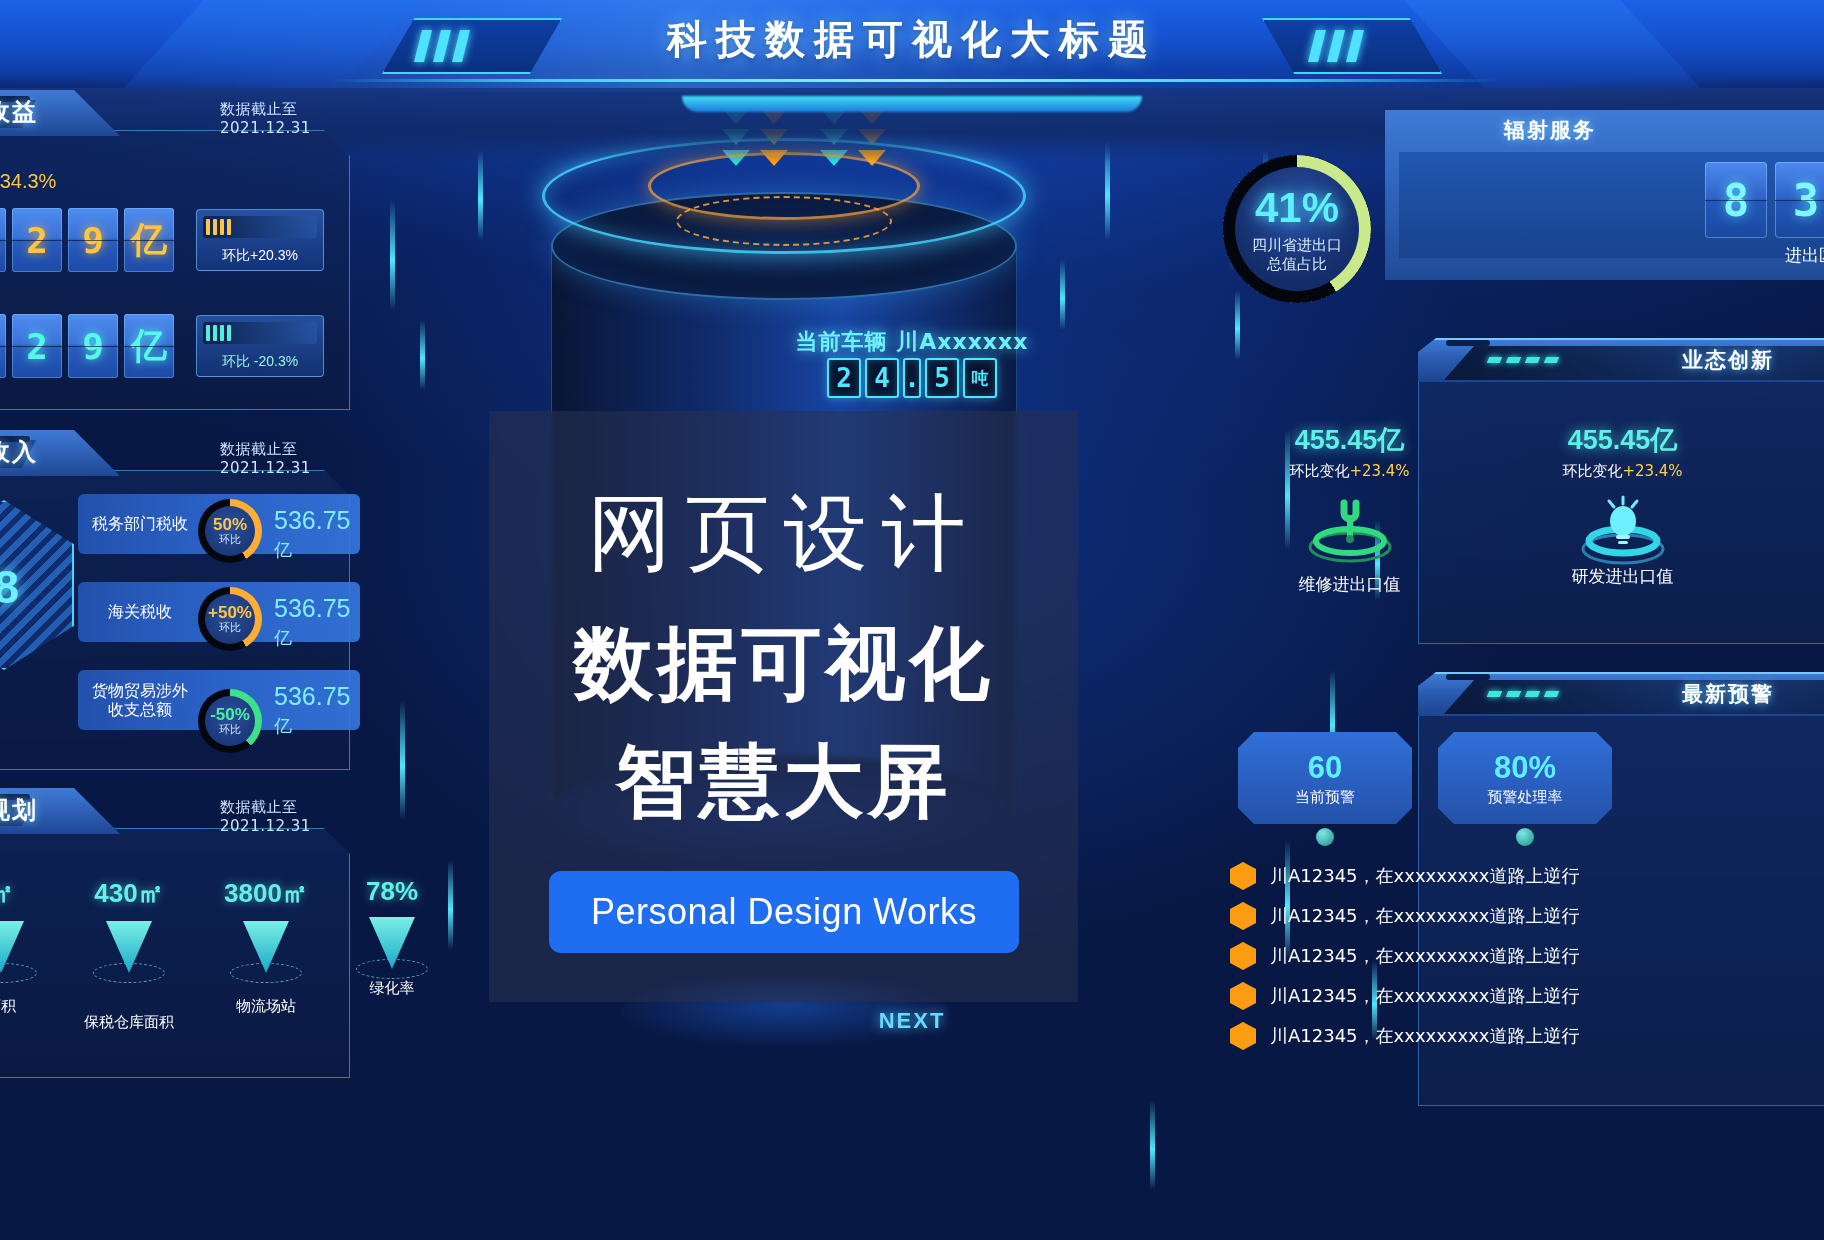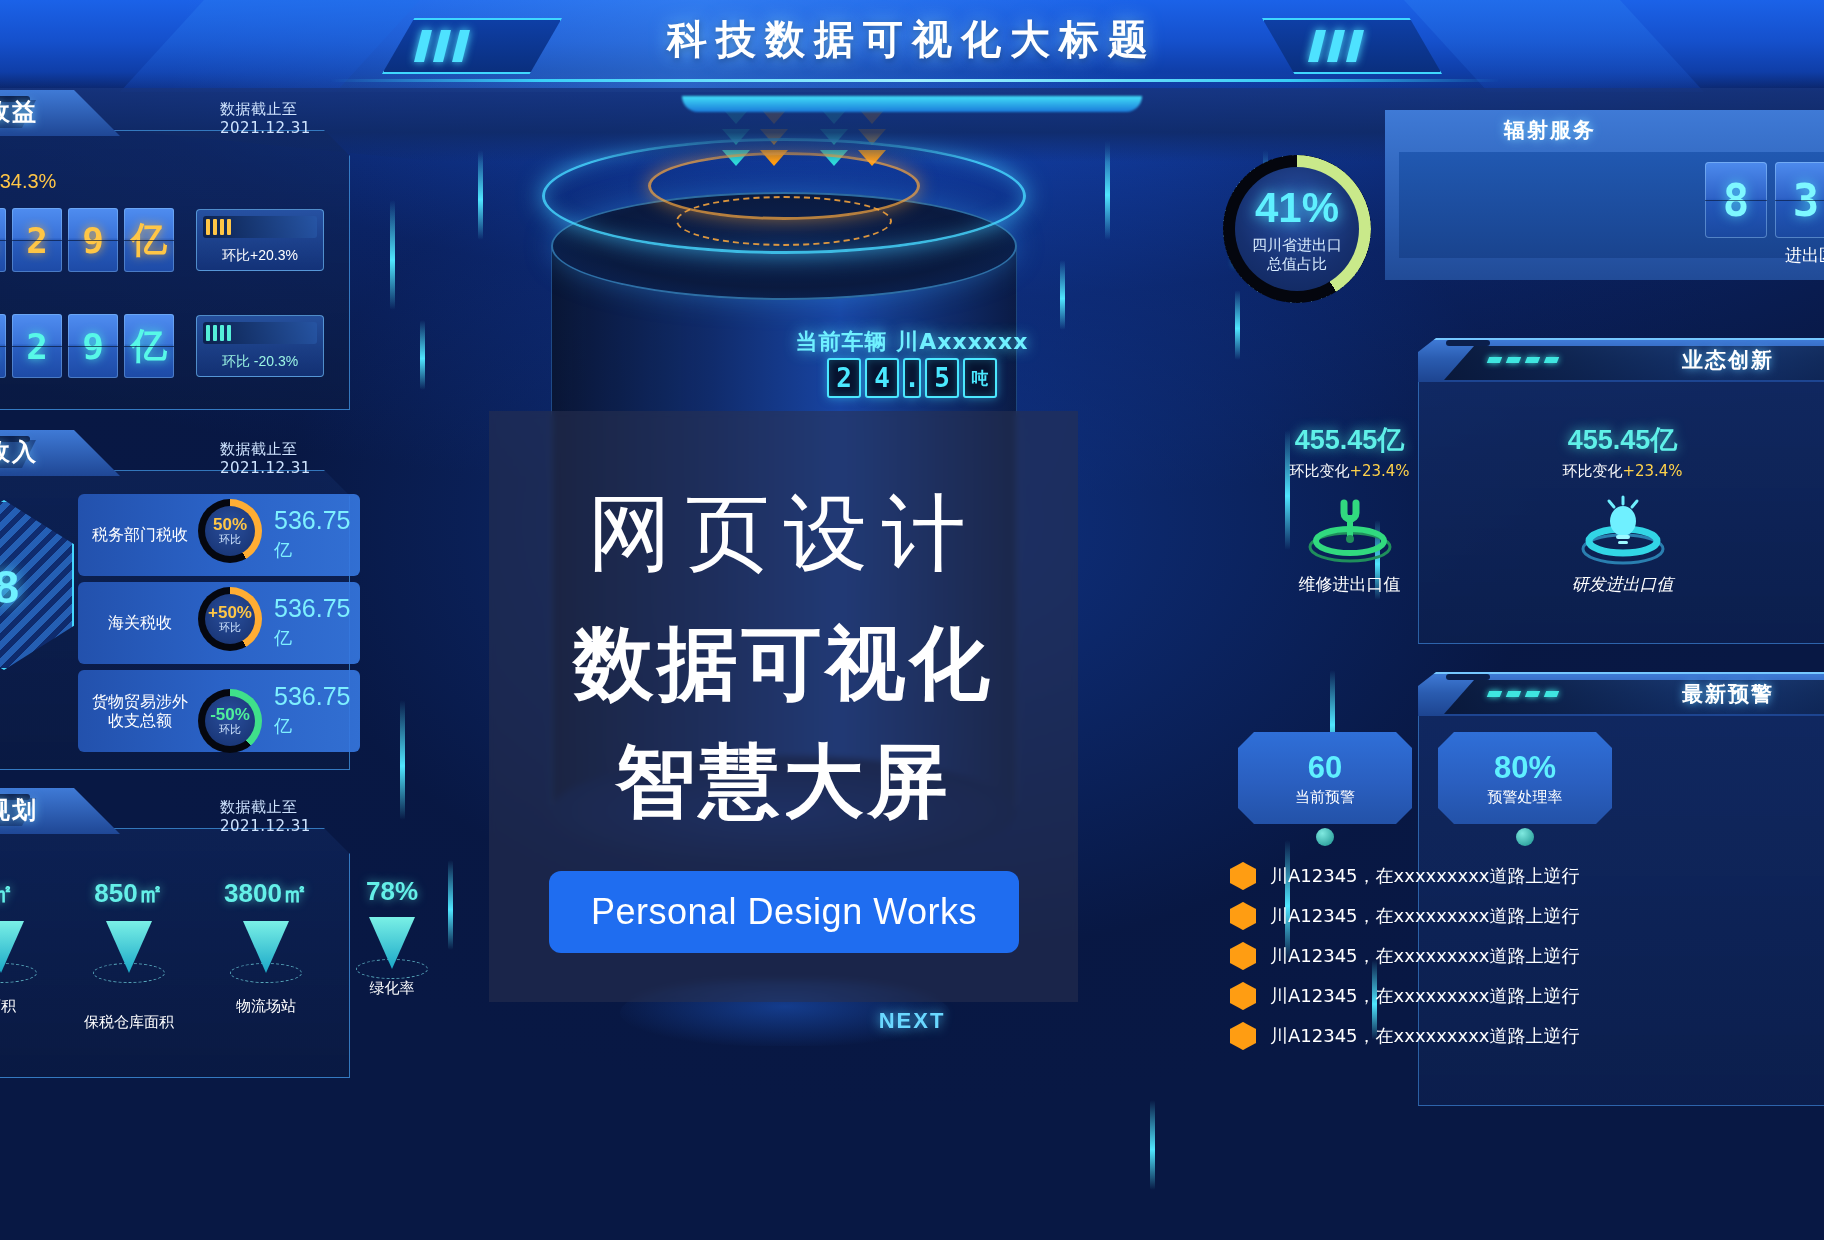--- a/index.html
+++ b/index.html
@@ -322,21 +322,21 @@
   .kpi-dot { width:18px;height:18px;border-radius:50%;background:radial-gradient(circle at 35% 30%,#7fe9e0,#18908d); margin:4px auto 0; }
 
   .warn-row { display:flex; align-items:center; gap:14px; margin-bottom:12px; }
   .hexi { width:26px; height:28px; background:#ff9d12;
           clip-path: polygon(50% 0,100% 25%,100% 75%,50% 100%,0 75%,0 25%);
           box-shadow:0 0 10px rgba(255,160,20,.6); }
   .warn-txt { color:#ffffff; font-size:18px; white-space:nowrap;
               font-family:"DejaVu Sans","Liberation Sans",sans-serif; }
 
   .taxrow {
-    width:282px; height:82px; position:relative;
+    width:282px; height:60px; position:relative;
     background: linear-gradient(90deg, rgba(36,84,178,0.95) 0%, rgba(44,102,205,0.95) 50%, rgba(54,120,225,0.9) 100%);
     border-radius:6px;
   }
   .taxname { position:absolute; left:10px; top:50%; transform:translateY(-50%); width:104px;
              color:#fff; font-size:16px; text-align:center; line-height:1.2;
              font-family:"DejaVu Sans","Liberation Sans",sans-serif; }
   .taxval { position:absolute; left:196px; top:12px; color:#7ef0ff; font-size:25px; font-weight:500;
             font-family:"Liberation Sans","DejaVu Sans",sans-serif; }
   .taxunit { position:absolute; left:196px; top:44px; color:#7ef0ff; font-size:18px; }
 
@@ -573,21 +573,21 @@
     <div class="panel-caption" style="left:430px;top:-30px;">数据截止至 2021.12.31</div>
 
     <div style="position:absolute;left:168px;top:48px;display:flex;gap:30px;">
       <div style="width:86px;text-align:center;">
         <div class="plan-val">㎡</div>
         <div class="cone" style="margin-top:10px;"></div>
         <div class="cone-ring"></div>
         <div class="plan-lbl" style="margin-top:14px;">面积</div>
       </div>
       <div style="width:110px;text-align:center;">
-        <div class="plan-val">850㎡</div>
+        <div class="plan-val">430㎡</div>
         <div class="cone" style="margin-top:10px;"></div>
         <div class="cone-ring"></div>
         <div class="plan-lbl" style="margin-top:30px;">保税仓库面积</div>
       </div>
       <div style="width:104px;text-align:center;">
         <div class="plan-val">3800㎡</div>
         <div class="cone" style="margin-top:10px;"></div>
         <div class="cone-ring"></div>
         <div class="plan-lbl" style="margin-top:14px;">物流场站</div>
       </div>
@@ -680,21 +680,21 @@
         <div style="margin:14px auto 0;width:96px;height:70px;position:relative;">
           <svg viewBox="0 0 96 70" width="96" height="70" aria-hidden="true">
             <ellipse cx="48" cy="54" rx="40" ry="14" fill="none" stroke="#2a7fb0" stroke-width="3"></ellipse>
             <ellipse cx="48" cy="46" rx="34" ry="12" fill="none" stroke="#32d6e6" stroke-width="7"></ellipse>
             <path d="M34 6 l5 6 M48 2 v7 M62 6 l-5 6" stroke="#6ff0ff" stroke-width="3" stroke-linecap="round" fill="none"></path>
             <ellipse cx="48" cy="26" rx="13" ry="15" fill="#6ff0ff"></ellipse>
             <rect x="41" y="40" width="14" height="4" rx="2" fill="#9ef8ff"></rect>
             <rect x="43" y="46" width="10" height="3" rx="1.5" fill="#9ef8ff"></rect>
           </svg>
         </div>
-        <div class="metric-name" style="margin-top:8px;font-style:italic;">研发进出口值</div>
+        <div class="metric-name" style="margin-top:0;">研发进出口值</div>
       </div>
 
       <div style="width:273px;text-align:center;">
         <div class="metric-val">455.45亿</div>
         <div class="metric-sub" style="margin-top:4px;">
           
         </div>
 
         <div class="metric-name" style="margin-top:8px;">租赁进出口值</div>
       </div>

